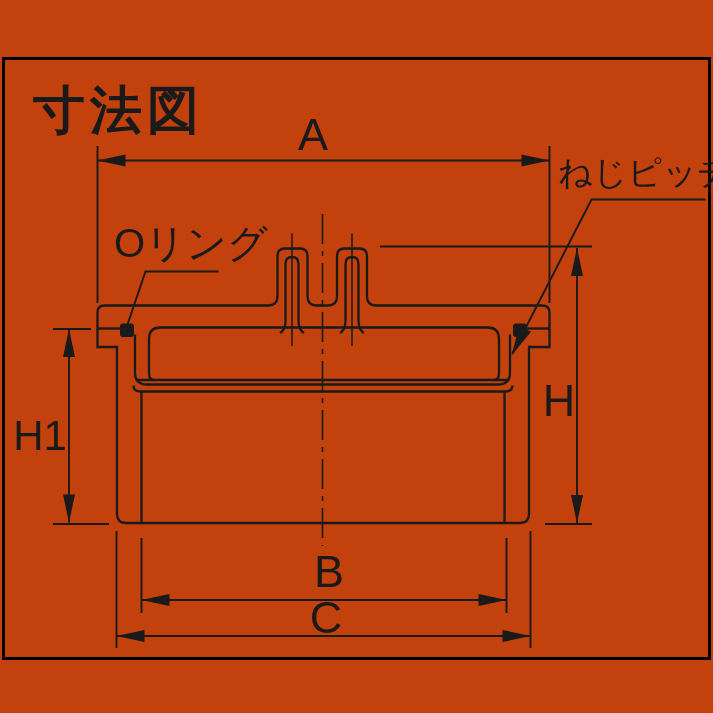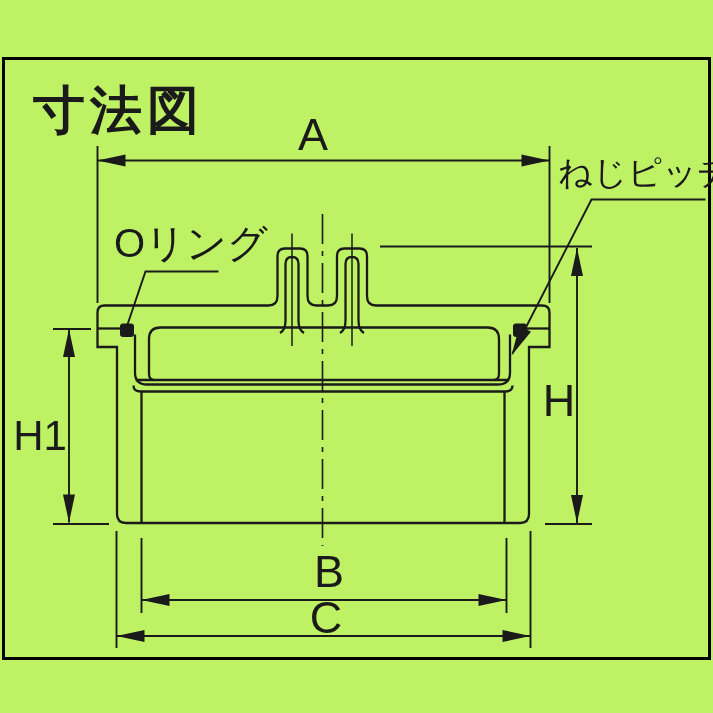--- a/index.html
+++ b/index.html
@@ -4,21 +4,21 @@
 <style>
   html, body {
     margin: 0;
     padding: 0;
     background: #ffffff;
   }
   .canvas {
     position: relative;
     width: 713px;
     height: 713px;
-    background: #bef264;
+    background: #c2410c;
     font-family: "Liberation Sans", "DejaVu Sans", sans-serif;
   }
   svg { display: block; }
   .obj   { fill: none; stroke: #1a1a1a; stroke-width: 2.3; stroke-linecap: butt; }
   .thin  { fill: none; stroke: #1a1a1a; stroke-width: 1.5; }
   .dim   { fill: none; stroke: #1a1a1a; stroke-width: 1.9; }
   .arrow { fill: #1a1a1a; stroke: none; }
   .oring { fill: #1a1a1a; stroke: #1a1a1a; stroke-width: 1; }
   .frame { fill: none; stroke: #000000; stroke-width: 3; }
   .cline { fill: none; stroke: #1a1a1a; stroke-width: 1.6; stroke-dasharray: 30 7 5 7; }

